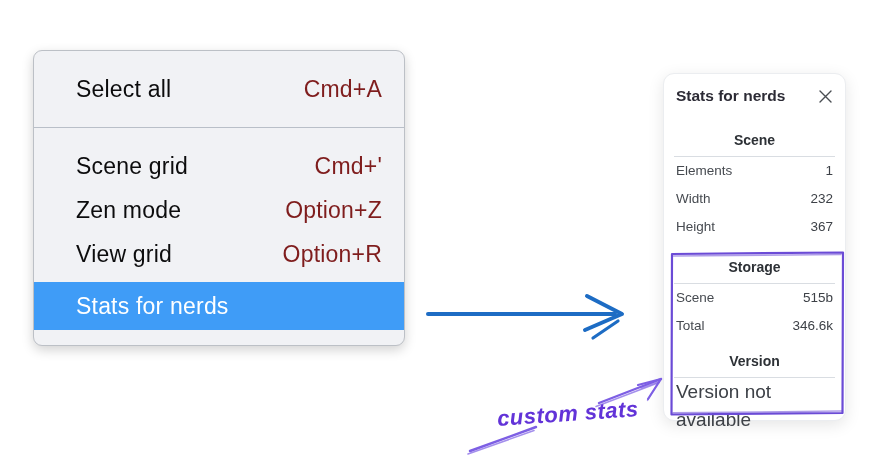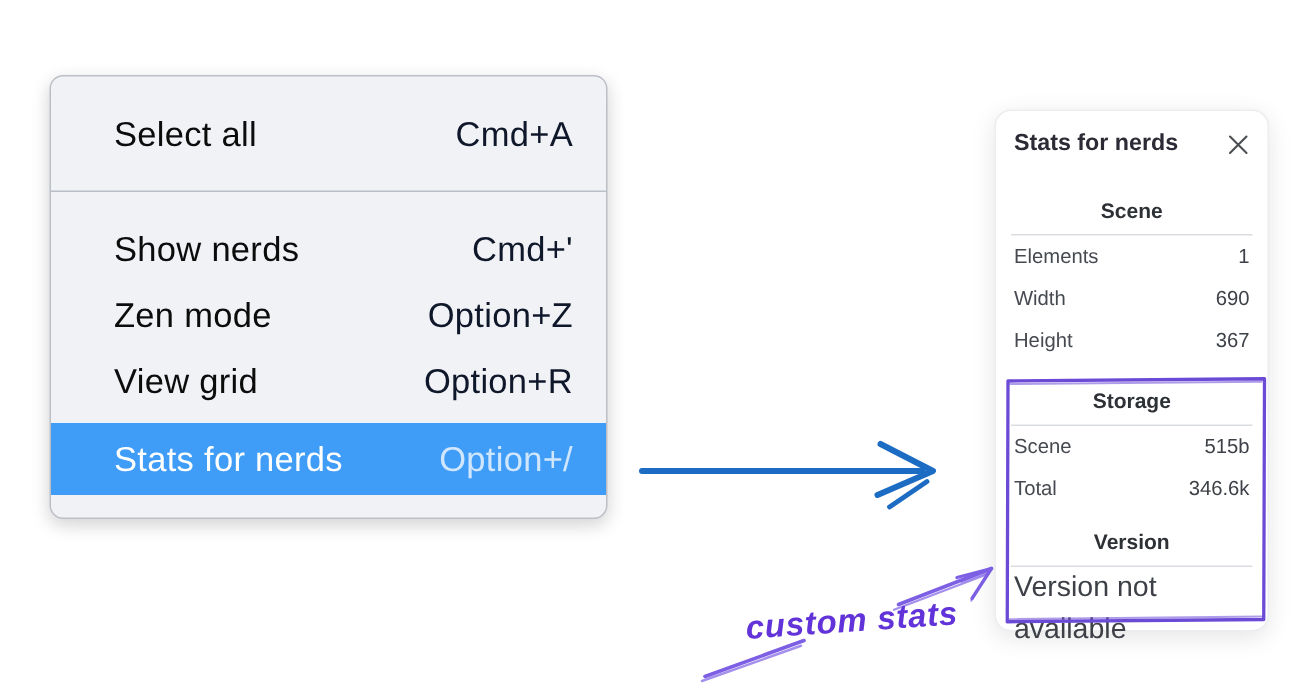--- a/index.html
+++ b/index.html
@@ -11,21 +11,21 @@
   
   .context-menu{
     position:absolute;left:33px;top:50px;width:372px;height:296px;
     background:#f1f2f5;border:1px solid #bcc0c6;border-radius:9px;
     box-shadow:0 4px 12px rgba(0,0,0,.18);box-sizing:border-box;overflow:hidden;
   }
   .menu-row{
     display:flex;justify-content:space-between;align-items:center;
     padding:0 22px 0 42px;font-size:23px;color:#0c0c0d;letter-spacing:.2px;
   }
-  .menu-row .shortcut{color:#0f172a;}
+  .menu-row .shortcut{color:#7f1d1d;}
   .row-first{height:76px;}
   .menu-divider{border:none;border-top:1px solid #b9bfc8;margin:0;}
   .menu-section{padding-top:16px;}
   .row-std{height:44px;}
   .row-highlight{
     height:48px;margin-top:6px;background:#3f9cf7;color:#ffffff;font-weight:400;
   }
   .row-highlight .shortcut{color:#cfe6fd;}
 
   
@@ -61,34 +61,33 @@
 <div id="canvas">
 
   <div class="context-menu">
     <div class="menu-row row-first">
       <span>Select all</span>
       <span class="shortcut">Cmd+A</span>
     </div>
     <hr class="menu-divider">
     <div class="menu-section">
       <div class="menu-row row-std">
-        <span>Show nerds</span>
+        <span>Scene grid</span>
         <span class="shortcut">Cmd+'</span>
       </div>
       <div class="menu-row row-std">
         <span>Zen mode</span>
         <span class="shortcut">Option+Z</span>
       </div>
       <div class="menu-row row-std">
         <span>View grid</span>
         <span class="shortcut">Option+R</span>
       </div>
       <div class="menu-row row-highlight">
         <span>Stats for nerds</span>
-        <span class="shortcut">Option+/</span>
       </div>
     </div>
   </div>
 
   <svg class="overlay" style="left:425px;top:293px;" width="205" height="50" viewBox="0 0 205 50">
     <path d="M3 21 L190 21" stroke="#1d6cc4" stroke-width="4" fill="none" stroke-linecap="round"></path>
     <path d="M162 3 L197 21 L160 37" stroke="#1d6cc4" stroke-width="4" fill="none" stroke-linecap="round" stroke-linejoin="round"></path>
     <path d="M168 45 L193 28" stroke="#1d6cc4" stroke-width="3.2" fill="none" stroke-linecap="round"></path>
   </svg>
 
@@ -103,21 +102,21 @@
     </div>
 
     <div class="sec-heading h-scene">Scene</div>
     <hr class="sec-div">
     <div class="stat-row">
       <span class="stat-label">Elements</span>
       <span class="stat-value">1</span>
     </div>
     <div class="stat-row">
       <span class="stat-label">Width</span>
-      <span class="stat-value">690</span>
+      <span class="stat-value">232</span>
     </div>
     <div class="stat-row">
       <span class="stat-label">Height</span>
       <span class="stat-value">367</span>
     </div>
 
     <div class="sec-heading h-storage">Storage</div>
     <hr class="sec-div">
     <div class="stat-row">
       <span class="stat-label">Scene</span>

